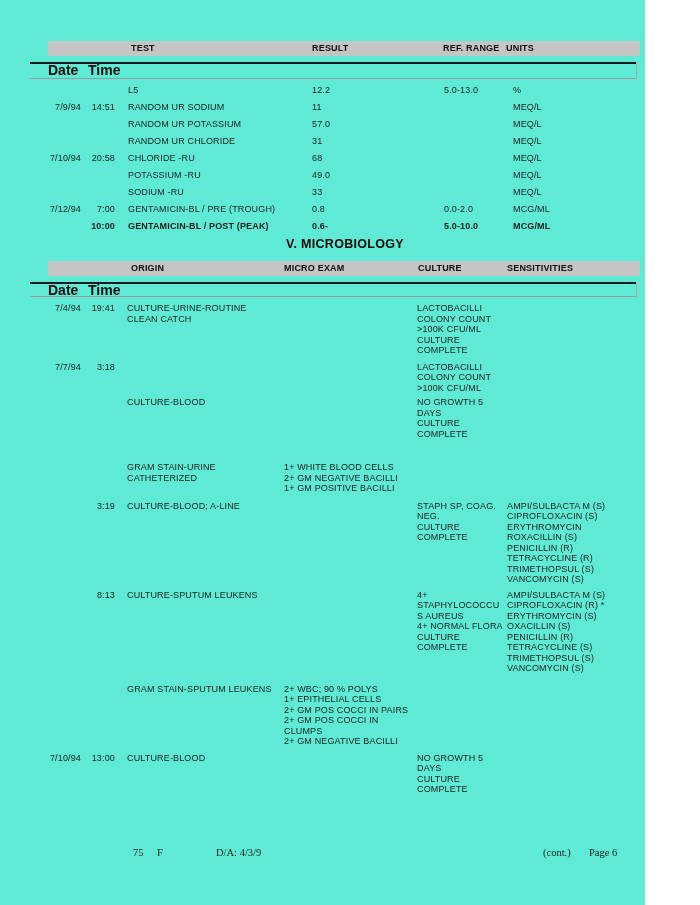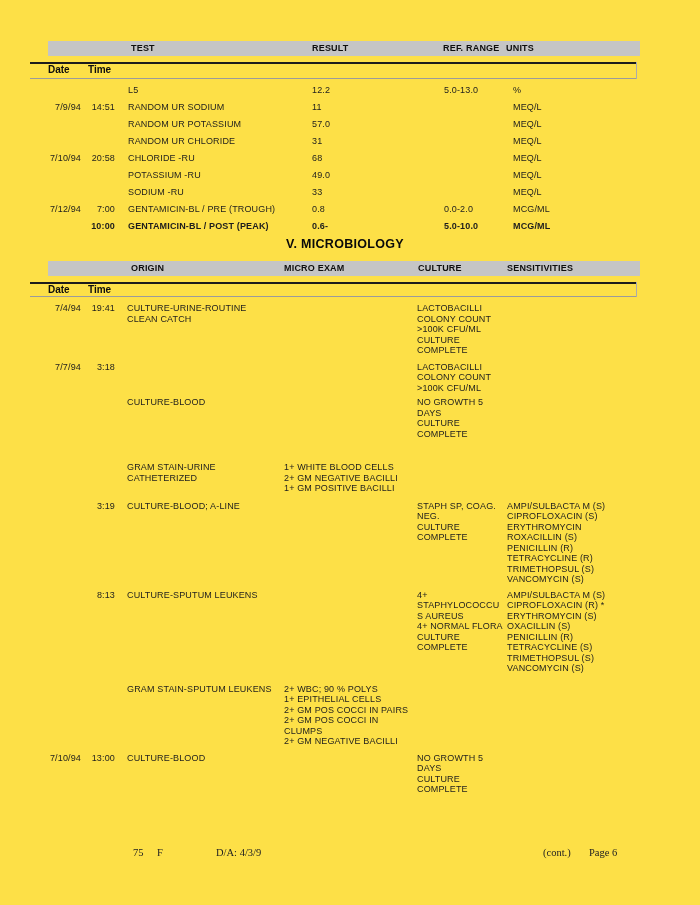--- a/index.html
+++ b/index.html
@@ -1,24 +1,24 @@
 <!DOCTYPE html>
 <html><head>
 <meta charset="utf-8">
 <style>
   html,body{margin:0;padding:0;background:#ffffff;}
-  .page{position:relative;width:700px;height:905px;background:#fde047;overflow:hidden;
+  .page{position:relative;width:645px;height:905px;background:#5eead4;overflow:hidden;
         font-family:"Liberation Sans",sans-serif;color:#161616;}
   .abs{position:absolute;}
   .graybar{background:#c5c5c5;height:15px;}
   .th{position:absolute;font-weight:bold;font-size:9px;line-height:15px;letter-spacing:.2px;color:#0d0d0d;}
   .rule-dark{position:absolute;background:#1c1c1c;height:2px;}
   .rule-light{position:absolute;background:#9b9b9b;height:1px;}
   .tick{position:absolute;background:#ababab;width:1px;}
-  .dtlabel{position:absolute;font-weight:bold;font-size:10px;line-height:12px;color:#0d0d0d;}
+  .dtlabel{position:absolute;font-weight:bold;font-size:14px;line-height:12px;color:#0d0d0d;}
   .tbody{position:absolute;left:0;top:0;width:700px;}
   .trow{position:relative;}
   .cell{position:absolute;top:0;font-size:9px;line-height:10.5px;letter-spacing:.15px;
         white-space:pre-line;color:#1d1d1d;}
   .chem .cell{line-height:11px;}
   .c-date{left:30px;width:51px;text-align:right;}
   .c-time{left:81px;width:34px;text-align:right;}
   .c-test{left:128px;width:180px;}
   .c-result{left:312px;width:125px;}
   .c-ref{left:444px;width:66px;}

